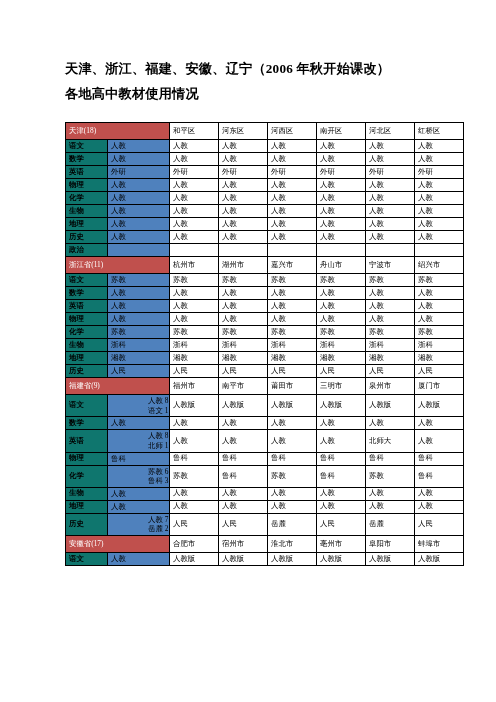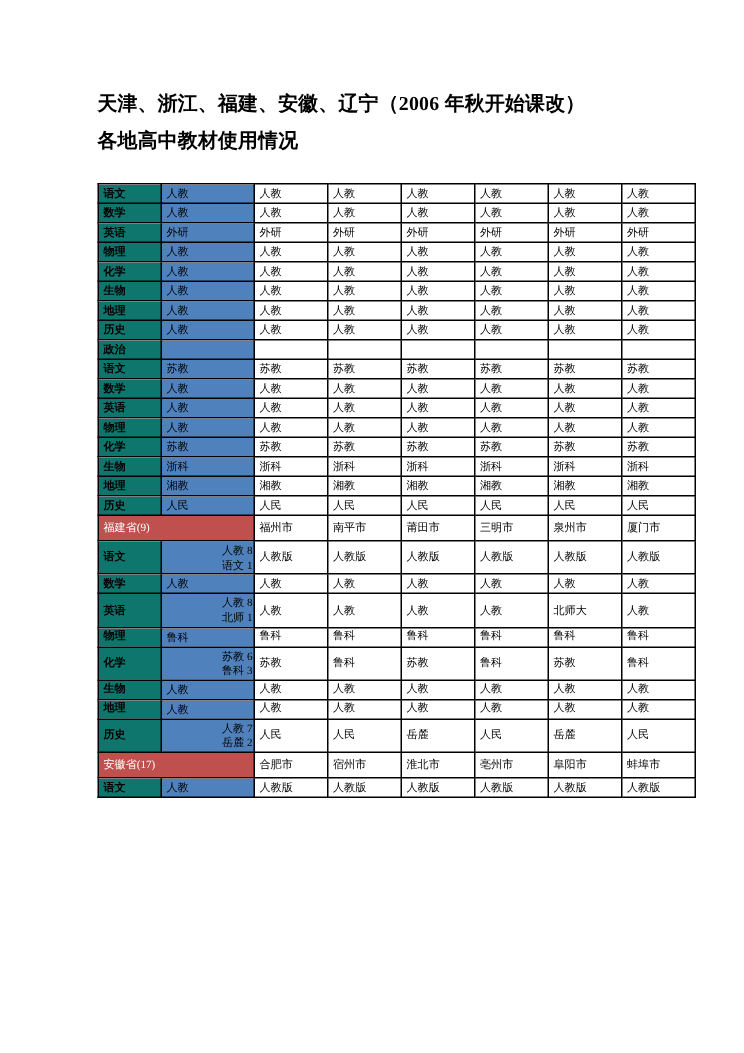--- a/index.html
+++ b/index.html
@@ -118,20 +118,29 @@
         <col class="c-subject">
         <col class="c-summary">
         <col class="c-city">
         <col class="c-city">
         <col class="c-city">
         <col class="c-city">
         <col class="c-city">
         <col class="c-city">
       </colgroup>
       <tbody id="matrix-body">
+          <tr class="region-row">
+            <td class="region-name" colspan="2">天津(18)</td>
+            <td class="region-city">和平区</td>
+            <td class="region-city">河东区</td>
+            <td class="region-city">河西区</td>
+            <td class="region-city">南开区</td>
+            <td class="region-city">河北区</td>
+            <td class="region-city">红桥区</td>
+          </tr>
           <tr class="data-row">
             <td class="subject">语文</td>
             <td class="summary">
               <span class="sub-line">人教</span>
             </td>
             <td class="value">人教</td>
             <td class="value">人教</td>
             <td class="value">人教</td>
             <td class="value">人教</td>
             <td class="value">人教</td>
@@ -225,20 +234,29 @@
             <td class="subject">政治</td>
             <td class="summary">
               <span class="sub-line"></span>
             </td>
             <td class="value"></td>
             <td class="value"></td>
             <td class="value"></td>
             <td class="value"></td>
             <td class="value"></td>
             <td class="value"></td>
+          </tr>
+          <tr class="region-row">
+            <td class="region-name" colspan="2">浙江省(11)</td>
+            <td class="region-city">杭州市</td>
+            <td class="region-city">湖州市</td>
+            <td class="region-city">嘉兴市</td>
+            <td class="region-city">舟山市</td>
+            <td class="region-city">宁波市</td>
+            <td class="region-city">绍兴市</td>
           </tr>
           <tr class="data-row">
             <td class="subject">语文</td>
             <td class="summary">
               <span class="sub-line">苏教</span>
             </td>
             <td class="value">苏教</td>
             <td class="value">苏教</td>
             <td class="value">苏教</td>
             <td class="value">苏教</td>

